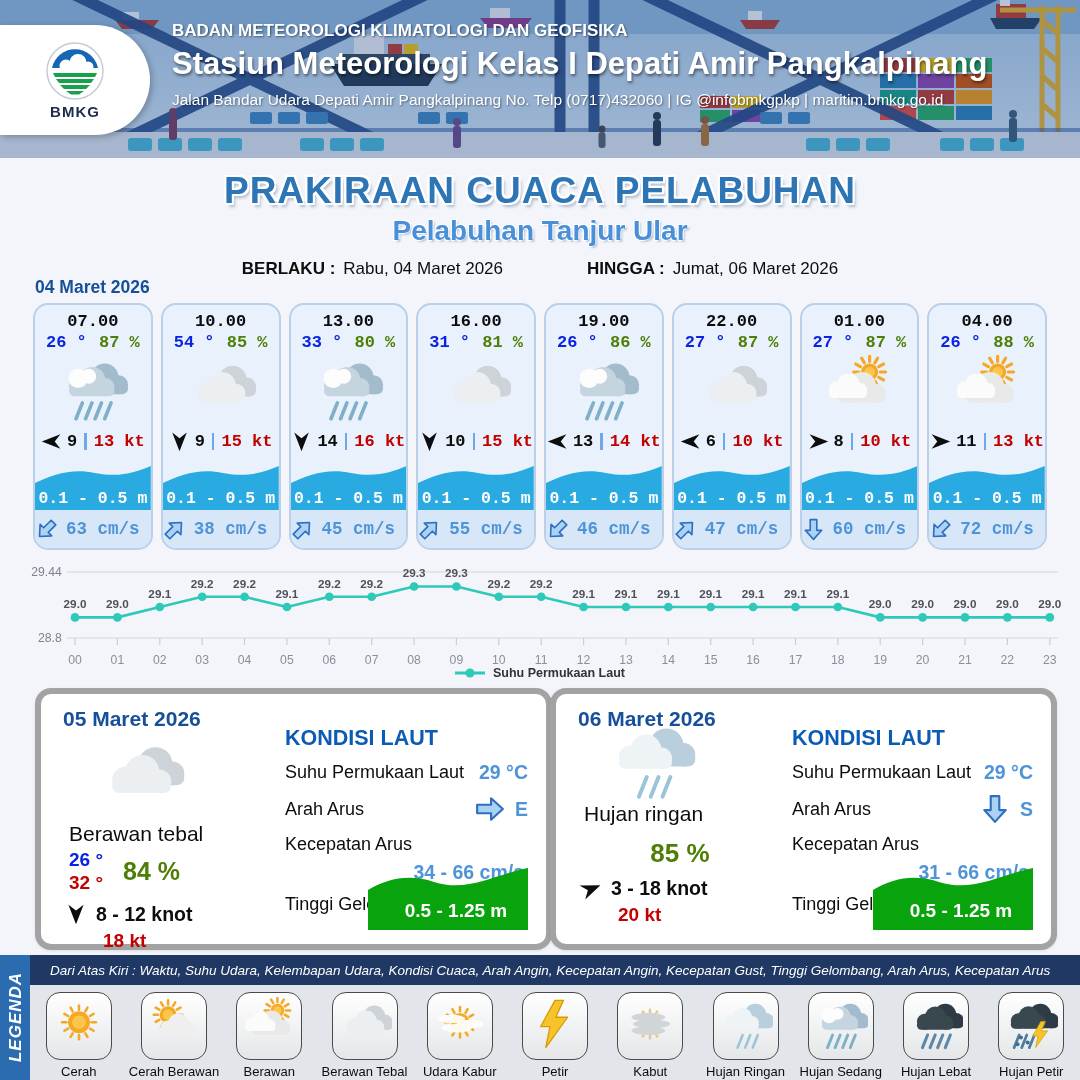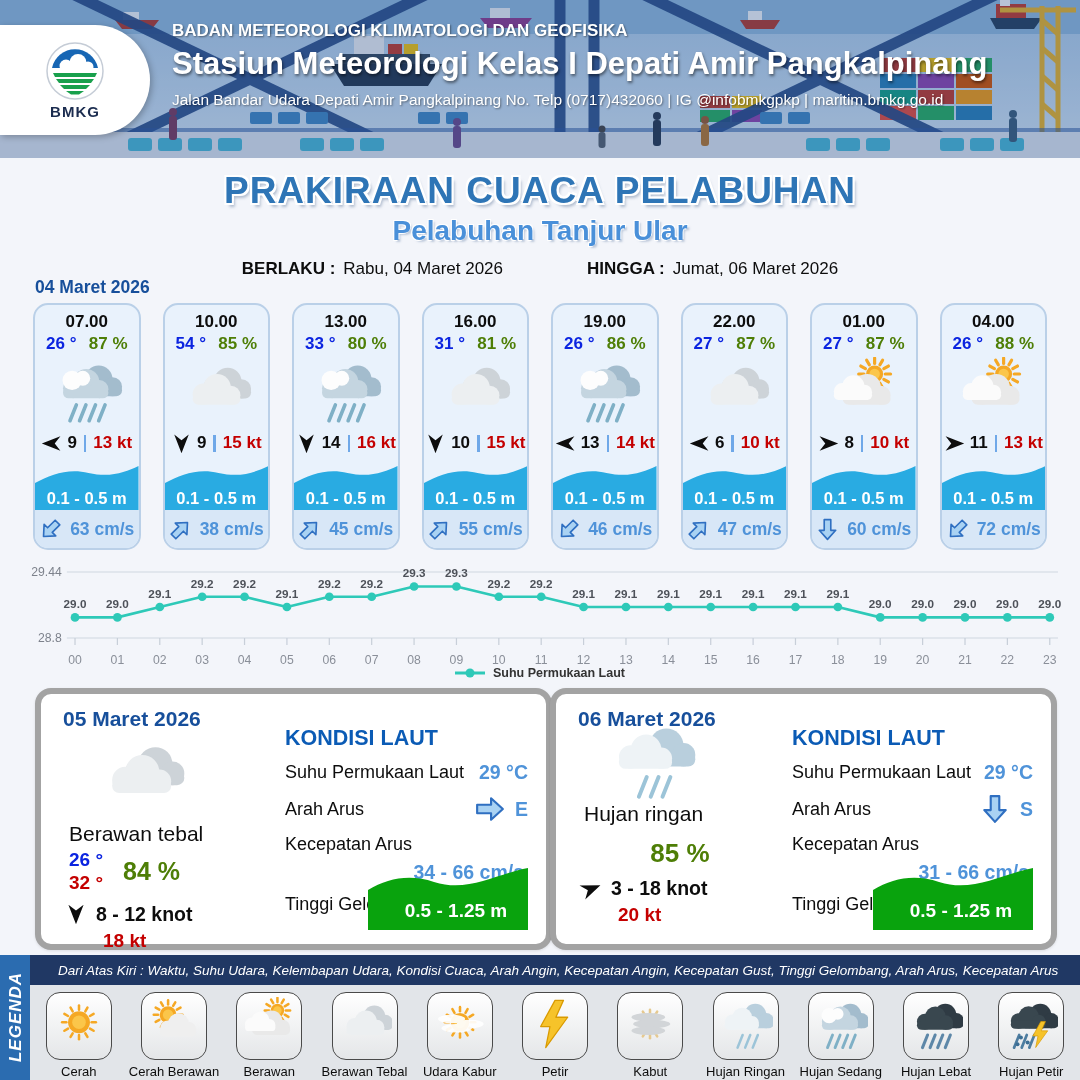--- a/index.html
+++ b/index.html
@@ -23,40 +23,40 @@
   .titleblock{position:absolute;left:0;right:0;top:170px;text-align:center;}
   .t-main{font-size:37px;font-weight:800;color:#2e75b6;letter-spacing:1px;
           text-shadow:-2px -2px 0 #fff,2px -2px 0 #fff,-2px 2px 0 #fff,2px 2px 0 #fff,3px 4px 3px rgba(120,140,170,.55);}
   .t-sub{font-size:28px;font-weight:800;color:#4a90d9;margin-top:3px;
          text-shadow:-1px -1px 0 #fff,1px -1px 0 #fff,-1px 1px 0 #fff,2px 2px 2px rgba(140,160,190,.5);}
   .t-valid{margin-top:12px;font-size:17px;color:#0d0d0d;display:flex;justify-content:center;gap:84px;}
   .t-valid b{margin-right:8px;}
   .section-date{position:absolute;left:35px;top:277px;font-size:17.5px;font-weight:bold;color:#174f9b;}
 
   
-  .cards{position:absolute;left:33px;right:33px;top:303px;height:247px;display:flex;gap:22px;}
+  .cards{position:absolute;left:33px;right:33px;top:303px;height:247px;display:flex;gap:8px;font-family:Liberation Mono, monospace;}
   .fcard{flex:1;display:flex;flex-direction:column;background:#e9f2fc;border:2px solid #bad0e8;
          border-radius:15px;overflow:hidden;}
   .fc-time{text-align:center;font-weight:bold;font-size:17px;color:#0d0d0d;margin-top:7px;}
   .fc-th{display:flex;justify-content:space-between;padding:2px 11px 0;font-weight:bold;font-size:17px;}
   .fc-temp{color:#0b24e0;}
   .fc-hum{color:#4e7e06;}
   .fc-icon{height:70px;display:flex;align-items:center;justify-content:center;margin-top:2px;}
   .fc-icon svg{width:76px;height:68px;}
   .fc-wind{display:flex;align-items:center;justify-content:center;gap:5px;font-weight:bold;
            font-size:17px;height:34px;color:#0d0d0d;}
   .w-arrow svg,.c-arrow svg{display:block;}
   .w-arrow svg{width:21px;height:21px;}
   .w-sep{width:2.5px;height:17px;background:#6fa8e8;margin:0 2px;}
   .w-gust{color:#c40000;}
   .fc-wave{position:relative;height:47px;margin-top:auto;}
   .fc-wave svg{position:absolute;inset:0;width:100%;height:100%;}
   .wave-text{position:absolute;left:0;right:0;bottom:2px;text-align:center;color:#fff;
              font-weight:bold;font-size:16.5px;}
-  .fc-current{height:38px;background:#d8e7f7;display:flex;align-items:center;justify-content:center;
+  .fc-current{height:38px;background:#d8e7f7;display:flex;align-items:center;
               gap:8px;color:#4f93d9;font-weight:bold;font-size:17.5px;}
   .c-arrow svg{width:23px;height:23px;}
 
   
   .chart-wrap{position:absolute;left:22px;right:18px;top:556px;height:112px;}
   .chart-wrap svg{width:100%;height:100%;display:block;}
   .chart-legend{position:absolute;left:0;right:0;top:666px;display:flex;justify-content:center;
                 align-items:center;gap:8px;font-size:12.5px;font-weight:bold;color:#333;}
 
   
@@ -95,21 +95,21 @@
   .badge span{position:absolute;left:16px;right:0;bottom:8px;text-align:center;color:#fff;
               font-weight:bold;font-size:19px;}
 
   
   .footer{position:absolute;left:0;right:0;top:955px;bottom:0;background:#e2e5e9;}
   .legenda-strip{position:absolute;left:0;top:0;bottom:0;width:30px;background:#2b6cb0;}
   .legenda-text{position:absolute;left:-47px;top:47px;width:125px;height:30px;transform:rotate(-90deg);
                 color:#fff;font-weight:bold;font-style:italic;font-size:17px;letter-spacing:1px;
                 text-align:center;line-height:30px;}
   .note-bar{position:absolute;left:30px;right:0;top:0;height:30px;background:#203864;color:#fff;
-            display:flex;align-items:center;padding-left:28px;font-size:13.5px;font-style:italic;
+            display:flex;align-items:center;padding-left:20px;font-size:13.5px;font-style:italic;
             box-sizing:border-box;}
   .legend-items{position:absolute;left:30px;right:0;top:30px;bottom:0;display:flex;
                 justify-content:space-evenly;align-items:flex-start;padding-top:7px;}
   .li{display:flex;flex-direction:column;align-items:center;width:93px;}
   .li-box{width:64px;height:66px;border:1.6px solid #4a4a4a;border-radius:14px;
           background:linear-gradient(#ffffff,#e4e6e8);display:flex;align-items:center;justify-content:center;}
   .li-box svg{width:54px;height:54px;}
   .li-label{margin-top:4px;font-size:13px;color:#0d0d0d;white-space:nowrap;}
 </style>
 </head>

